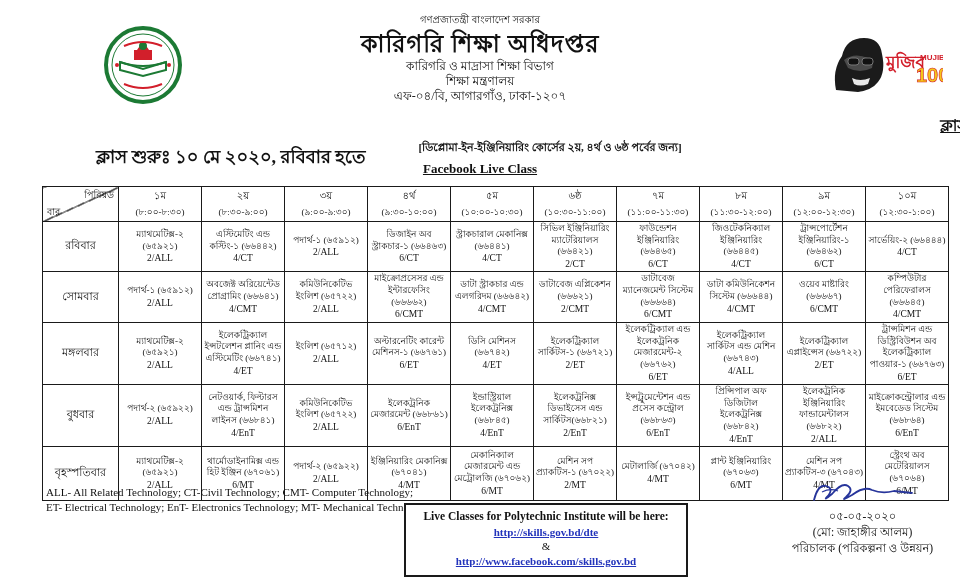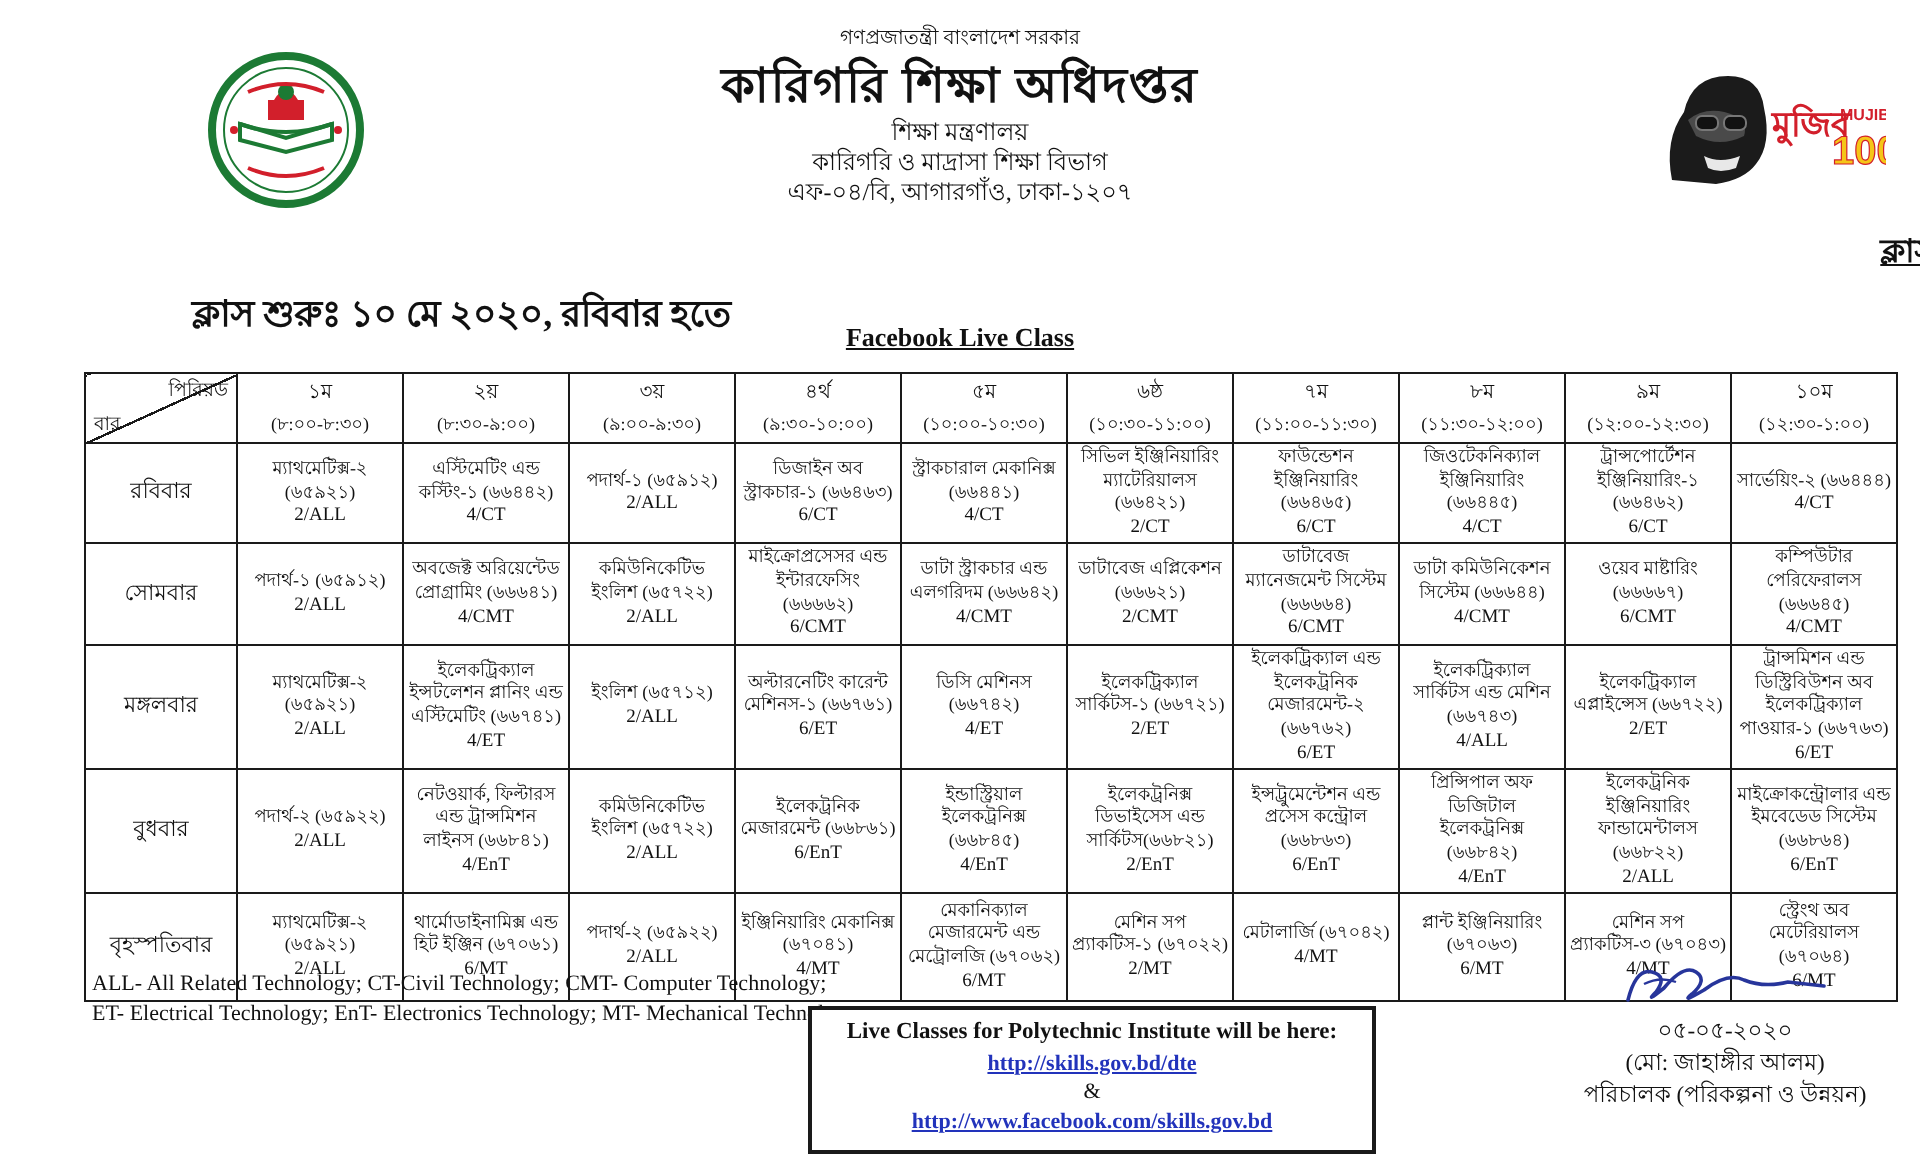--- a/index.html
+++ b/index.html
@@ -89,27 +89,28 @@
       <path d="M24 48 Q32 52 42 48 L40 54 Q32 57 26 54 Z" fill="#e8e8e8"></path>
       <text x="58" y="38" font-size="17" font-weight="bold" fill="#d21f2b" font-family="Liberation Serif, serif">মুজিব</text>
       <text x="92" y="30" font-size="8" font-weight="bold" fill="#d21f2b" font-family="Liberation Sans, sans-serif">MUJIB</text>
       <text x="88" y="52" font-size="20" font-weight="bold" fill="#f5c518" stroke="#d21f2b" stroke-width="0.6" font-family="Liberation Sans, sans-serif">100</text>
     </svg>
   </div>
 
   <div class="org-block">
     <div class="org-line1">গণপ্রজাতন্ত্রী বাংলাদেশ সরকার</div>
     <div class="org-name">কারিগরি শিক্ষা অধিদপ্তর</div>
+    <div class="org-small">কারিগরি ও মাদ্রাসা শিক্ষা বিভাগ</div>
     <div class="org-small">শিক্ষা মন্ত্রণালয়</div>
-    <div class="org-small">কারিগরি ও মাদ্রাসা শিক্ষা বিভাগ</div>
     <div class="org-small">এফ-০৪/বি, আগারগাঁও, ঢাকা-১২০৭</div>
   </div>
 
   <div class="routine-title">ক্লাস রুটিন</div>
   <div class="start-note">ক্লাস শুরুঃ ১০ মে ২০২০, রবিবার হতে</div>
+  <div class="routine-subtitle">[ডিপ্লোমা-ইন-ইঞ্জিনিয়ারিং কোর্সের ২য়, ৪র্থ ও ৬ষ্ঠ পর্বের জন্য]</div>
   <div class="fb-live">Facebook Live Class</div>
 
   <div class="routine-wrap">
     <table class="routine">
       <colgroup>
         <col class="day-col">
         <col class="p-col">
           <col class="p-col">
           <col class="p-col">
           <col class="p-col">

